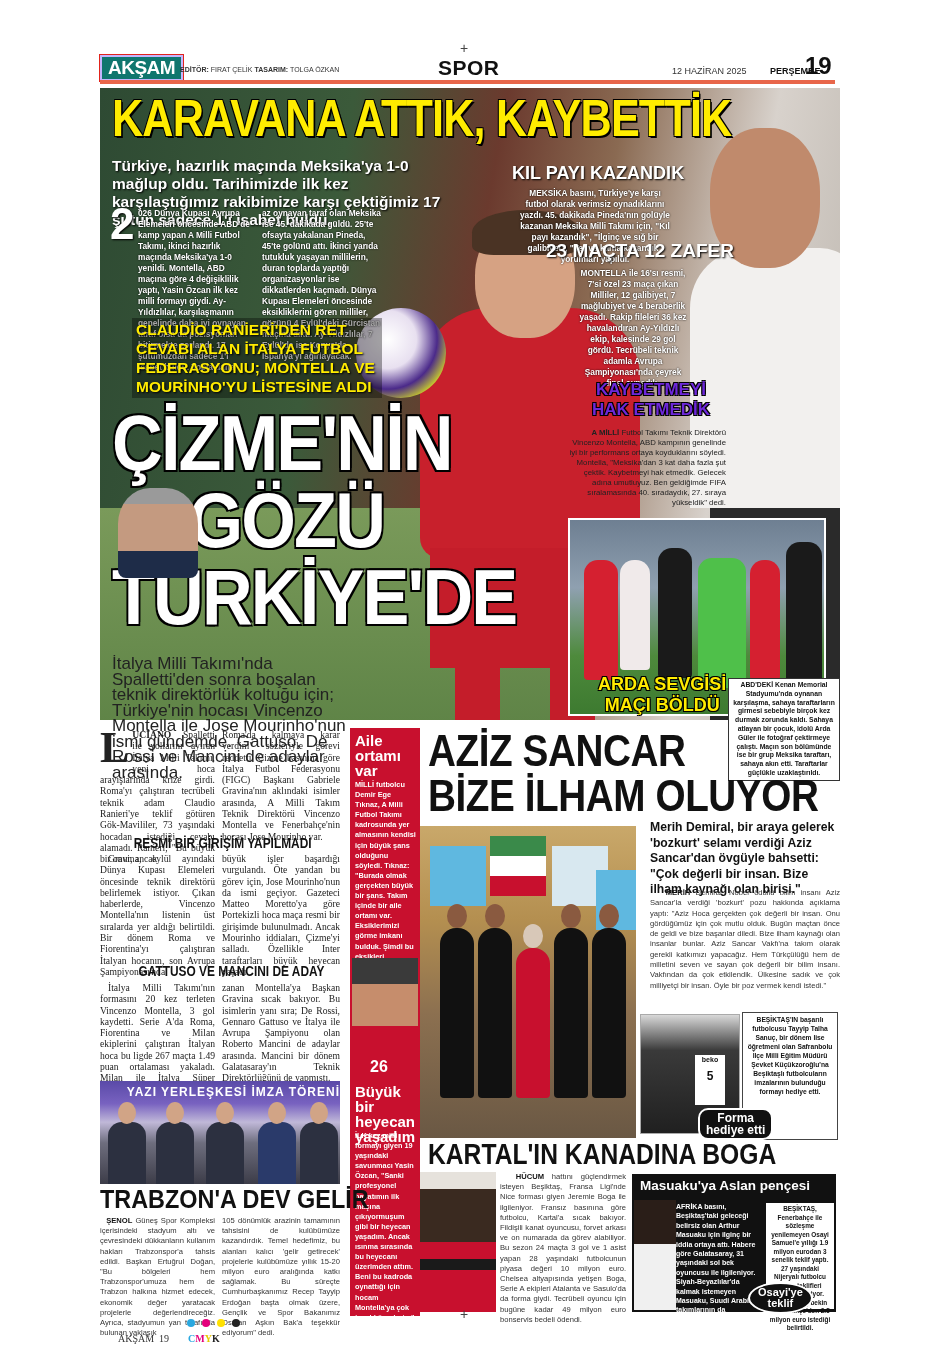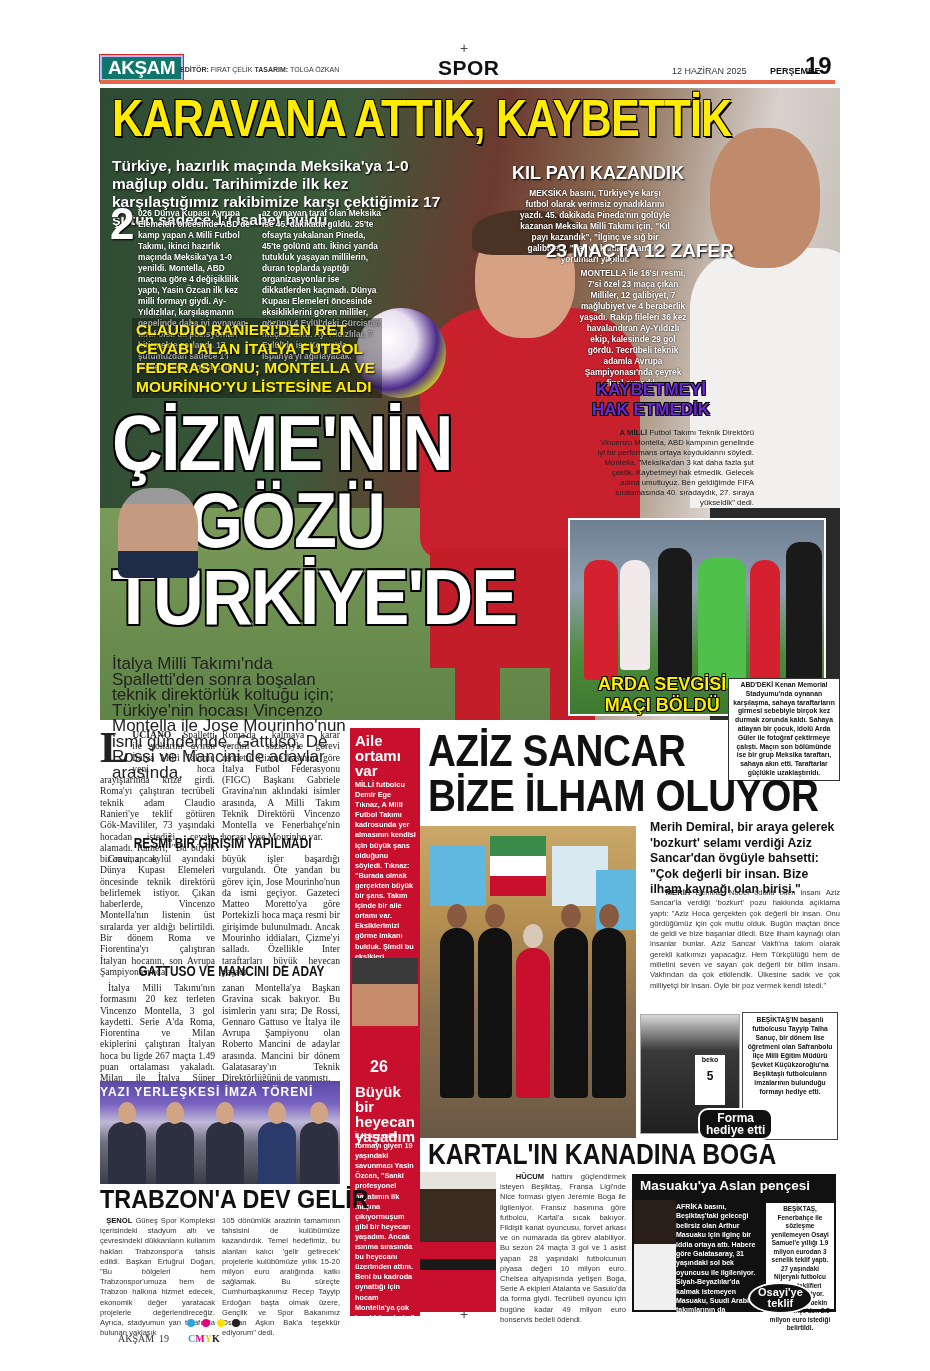--- a/index.html
+++ b/index.html
@@ -36,21 +36,21 @@
   .hero .coach .c-legs { position: absolute; left: 50px; top: 380px; width: 140px; height: 220px; background: #2a2a2a; }
 
   .title1 { left: 112px; top: 92px; font-size: 52px; color: #ffec00; letter-spacing: -1px; line-height: 1; text-shadow: 2px 2px 0 #000, -1px -1px 0 #000, 1px -1px 0 #000, -1px 1px 0 #000; transform: scaleX(0.83); white-space: nowrap; }
   .lead1 { left: 112px; top: 157px; width: 340px; font-size: 15.5px; color: #fff; font-weight: 700; line-height: 18px; text-shadow: 1px 1px 2px #000; }
   .body-yel { font-size: 8.3px; color: #fff; font-weight: 700; line-height: 11px; text-shadow: 0 0 2px #000; }
   .dropcap2 { left: 110px; top: 205px; font-size: 44px; color: #fff; font-weight: 700; line-height: 38px; text-shadow: 1px 1px 2px #000; }
 
   .kil-title { left: 512px; top: 162px; font-size: 19px; color: #fff; text-shadow: 1px 1px 2px #000; transform: scaleX(0.95); white-space: nowrap; }
   .zafer-title { left: 546px; top: 240px; font-size: 19px; color: #fff; text-shadow: 1px 1px 2px #000; white-space: nowrap; }
   .kaybet-title { left: 592px; top: 380px; font-size: 17px; color: #6d28d9; line-height: 20px; text-align: center; text-shadow: 1px 1px 0 #000, -1px -1px 0 #000, 1px -1px 0 #000, -1px 1px 0 #000; }
-  .kaybet-body { left: 566px; top: 428px; width: 160px; font-size: 7.8px; color: #222; line-height: 10px; text-align: right; margin-left: 28px; }
+  .kaybet-body { left: 566px; top: 428px; width: 160px; font-size: 7.8px; color: #222; line-height: 10px; text-align: right; }
   .kaybet-body b { font-weight: 700; }
 
   .ranieri { left: 112px; top: 318px; width: 250px; font-size: 15.5px; color: #ffec00; font-weight: 700; line-height: 19px; text-shadow: 1px 1px 2px #000; padding: 2px 4px; background: rgba(0,0,0,0.35); margin-left: 20px; }
   .cizme { left: 112px; top: 405px; font-size: 78px; color: #fff; line-height: 77px; letter-spacing: -2px; text-shadow: 2px 2px 0 #000, -2px -2px 0 #000, 2px -2px 0 #000, -2px 2px 0 #000; transform: scaleX(0.9); white-space: nowrap; }
   .mourinho { left: 118px; top: 488px; width: 80px; height: 90px; border-radius: 40% 40% 8px 8px; background: linear-gradient(180deg, #9a9a9a 0 18%, #c49a80 18% 70%, #1e2c48 70%); }
 
   .match-photo { left: 568px; top: 518px; width: 258px; height: 198px; background: linear-gradient(180deg, #6e7f92 0%, #8fa0b0 35%, #4e8a3c 70%, #3d7a30 100%); border: 2px solid #fff; overflow: hidden; }
   .mp-p { position: absolute; border-radius: 14px 14px 4px 4px; }
   .arda-title { left: 598px; top: 674px; font-size: 18px; color: #ffec00; line-height: 21px; text-align: center; text-shadow: 1px 1px 0 #000, -1px -1px 0 #000, 1px -1px 0 #000, -1px 1px 0 #000; }
   .abd-cap { left: 728px; top: 678px; width: 112px; font-size: 6.8px; line-height: 8.8px; font-weight: 700; text-align: center; background: #fff; border: 1px solid #333; padding: 2px 3px; }
@@ -76,21 +76,21 @@
   .tp-head { position: absolute; top: -24px; left: 7px; width: 20px; height: 24px; background: #8a5a40; border-radius: 50%; }
   .merih-lead { left: 650px; top: 820px; width: 190px; font-size: 12.2px; font-weight: 700; line-height: 15.5px; }
   .merih-body { left: 650px; top: 888px; width: 190px; font-size: 7.6px; line-height: 10.3px; color: #333; text-align: justify; }
 
   .forma-photo { left: 640px; top: 1014px; width: 100px; height: 120px; background: linear-gradient(180deg, #d8d8d8 0%, #3a3a3a 30%, #202020 100%); border: 1px solid #aaa; }
   .forma-caption { left: 742px; top: 1012px; width: 96px; height: 128px; border: 1px solid #444; padding: 2px; font-size: 6.7px; line-height: 9px; font-weight: 700; text-align: center; }
   .forma-title { left: 698px; top: 1108px; font-size: 12px; line-height: 12px; color: #fff; background: #111; padding: 2px 6px; border-radius: 10px; font-weight: 700; border: 2px solid #fff; text-align: center; }
 
   
   .trabzon-photo { left: 100px; top: 1081px; width: 240px; height: 103px; background: linear-gradient(180deg, #5a4aa8 0%, #7862c0 22%, #c0b8d8 40%, #6e6e7e 60%, #3c3c48 100%); overflow: hidden; }
-  .trabzon-banner { position: absolute; left: 0; top: 4px; width: 240px; font-size: 12px; font-weight: 700; color: #fff; letter-spacing: 1px; white-space: nowrap; }
+  .trabzon-banner { position: absolute; left: 0; top: 4px; width: 240px; font-size: 12px; font-weight: 700; color: #fff; letter-spacing: 1px; white-space: nowrap; text-align: right; }
   .suit { position: absolute; bottom: 0; width: 38px; height: 62px; background: #2c3040; border-radius: 14px 14px 0 0; }
   .suit-head { position: absolute; top: -20px; left: 10px; width: 18px; height: 22px; background: #d1a486; border-radius: 50%; }
   .trabzon-title { left: 100px; top: 1186px; font-size: 26px; line-height: 27px; transform: scaleX(0.9); white-space: nowrap; }
   .trabzon-body { font-size: 7.6px; line-height: 10.2px; color: #333; text-align: justify; }
 
   
   .kartal-title { left: 428px; top: 1139px; font-size: 29px; line-height: 30px; transform: scaleX(0.85); white-space: nowrap; }
   .boga-photo { left: 420px; top: 1172px; width: 76px; height: 140px; background: linear-gradient(180deg, #e6e2dc 0 12%, #3a2a20 12% 50%, #c8102e 50% 62%, #1a1a1a 62% 70%, #c8102e 70%); }
   .boga-body { left: 500px; top: 1172px; width: 126px; font-size: 7.6px; line-height: 10.2px; color: #333; text-align: justify; }
 

